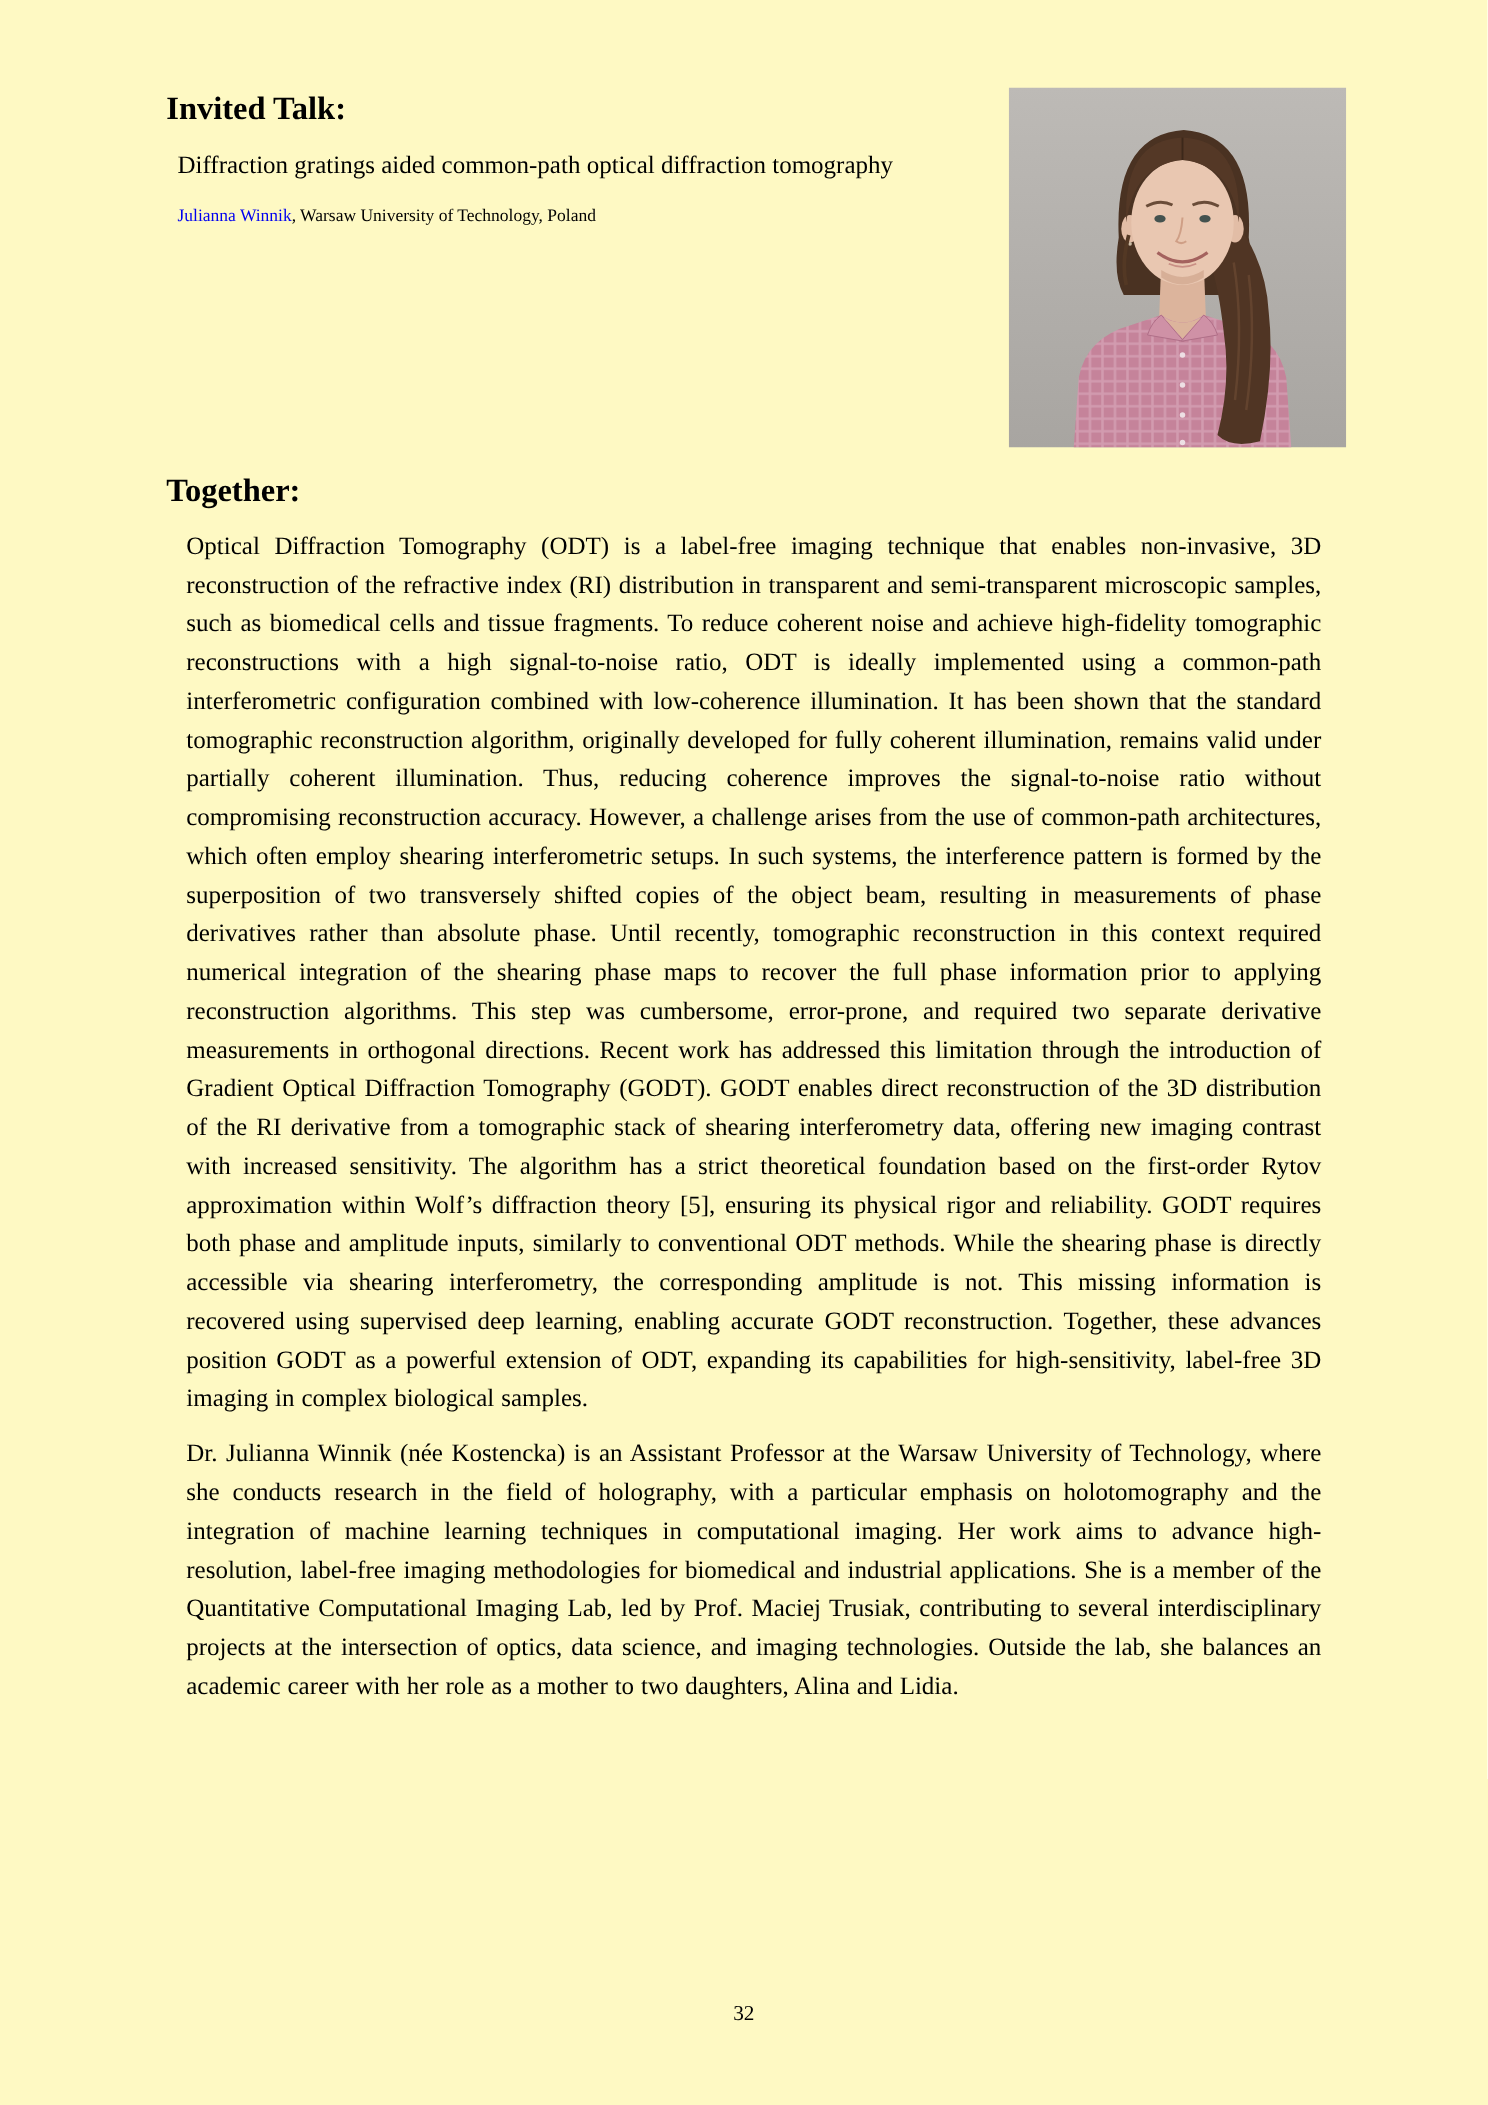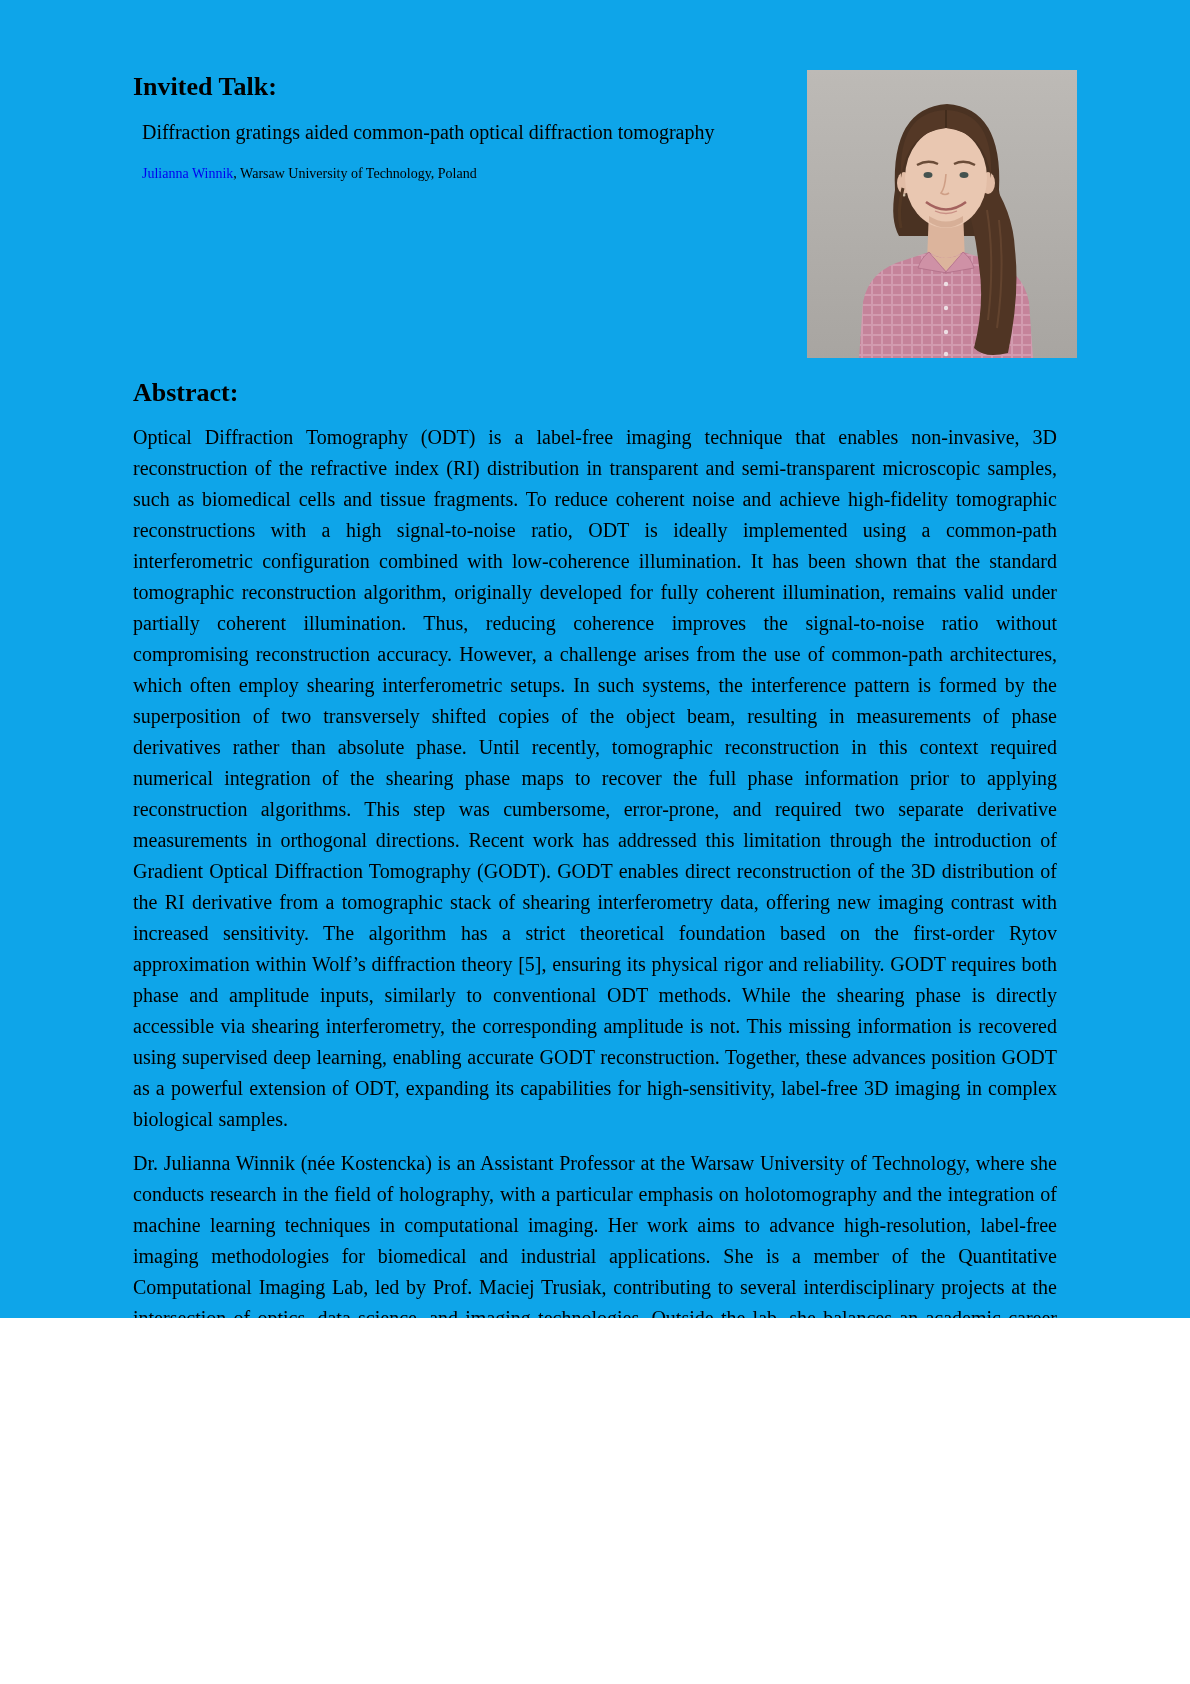--- a/index.html
+++ b/index.html
@@ -1,17 +1,17 @@
 <!DOCTYPE html>
 <html><head>
 <meta charset="utf-8">
 <style>
   html,body { margin:0; padding:0; background:#ffffff; }
   .page {
-    position:relative; width:1190px; height:1318px; background:#0ea5e9;
+    position:relative; width:1190px; height:1684px; background:#fef9c3;
     font-family:"Liberation Serif", serif; color:#000000; overflow:hidden;
   }
   .content { position:absolute; left:133px; top:70px; width:924px; }
 
   .photo {
     float:right; width:270px; height:288px;
     margin:0 -20px 18px 18px; padding:0;
   }
   .photo svg { display:block; width:270px; height:288px; }
 
@@ -25,21 +25,21 @@
   .speaker-line {
     font-size:14px; margin:13px 0 0 0; line-height:26px; text-indent:9px;
   }
   .speaker-name { text-decoration:none; cursor:pointer; }
 
   h1.abstract-h { clear:both; margin-top:0; }
   h1.bio-h { margin-top:30px; }
 
   .body-text {
     font-size:20px; line-height:31px; text-align:justify;
-    margin:13px 0 0 0; word-spacing:0.5px;
+    margin:13px 0 0 16px; word-spacing:0.5px;
   }
 
   .footer {
     position:absolute; top:1601px; left:0; width:100%;
     text-align:center; font-size:17px; font-family:Liberation Serif, serif;
   }
 </style>
 </head>
 <body>
 
@@ -100,21 +100,21 @@
       </svg>
     </figure>
 
     <h1 class="section">Invited Talk:</h1>
 
     <p class="talk-title">Diffraction gratings aided common-path optical diffraction tomography</p>
 
 
     <p class="speaker-line"><a class="speaker-name" href="#" style="color: rgb(0, 0, 240);">Julianna Winnik</a><span>, Warsaw University of Technology, Poland</span></p>
 
-    <h1 class="section abstract-h">Abstract:</h1>
+    <h1 class="section abstract-h">Together:</h1>
 
     <p class="body-text">Optical Diffraction Tomography (ODT) is a label-free imaging technique that enables non-invasive, 3D reconstruction of the refractive index (RI) distribution in transparent and semi-transparent microscopic samples, such as biomedical cells and tissue fragments. To reduce coherent noise and achieve high-fidelity tomographic reconstructions with a high signal-to-noise ratio, ODT is ideally implemented using a common-path interferometric configuration combined with low-coherence illumination. It has been shown that the standard tomographic reconstruction algorithm, originally developed for fully coherent illumination, remains valid under partially coherent illumination. Thus, reducing coherence improves the signal-to-noise ratio without compromising reconstruction accuracy. However, a challenge arises from the use of common-path architectures, which often employ shearing interferometric setups. In such systems, the interference pattern is formed by the superposition of two transversely shifted copies of the object beam, resulting in measurements of phase derivatives rather than absolute phase. Until recently, tomographic reconstruction in this context required numerical integration of the shearing phase maps to recover the full phase information prior to applying reconstruction algorithms. This step was cumbersome, error-prone, and required two separate derivative measurements in orthogonal directions. Recent work has addressed this limitation through the introduction of Gradient Optical Diffraction Tomography (GODT). GODT enables direct reconstruction of the 3D distribution of the RI derivative from a tomographic stack of shearing interferometry data, offering new imaging contrast with increased sensitivity. The algorithm has a strict theoretical foundation based on the first-order Rytov approximation within Wolf’s diffraction theory [5], ensuring its physical rigor and reliability. GODT requires both phase and amplitude inputs, similarly to conventional ODT methods. While the shearing phase is directly accessible via shearing interferometry, the corresponding amplitude is not. This missing information is recovered using supervised deep learning, enabling accurate GODT reconstruction. Together, these advances position GODT as a powerful extension of ODT, expanding its capabilities for high-sensitivity, label-free 3D imaging in complex biological samples.</p>
 
 
     <p class="body-text">Dr. Julianna Winnik (née Kostencka) is an Assistant Professor at the Warsaw University of Technology, where she conducts research in the field of holography, with a particular emphasis on holotomography and the integration of machine learning techniques in computational imaging. Her work aims to advance high-resolution, label-free imaging methodologies for biomedical and industrial applications. She is a member of the Quantitative Computational Imaging Lab, led by Prof. Maciej Trusiak, contributing to several interdisciplinary projects at the intersection of optics, data science, and imaging technologies. Outside the lab, she balances an academic career with her role as a mother to two daughters, Alina and Lidia.</p>
 
   </div>
 
   <div class="footer">32</div>
 </div>

